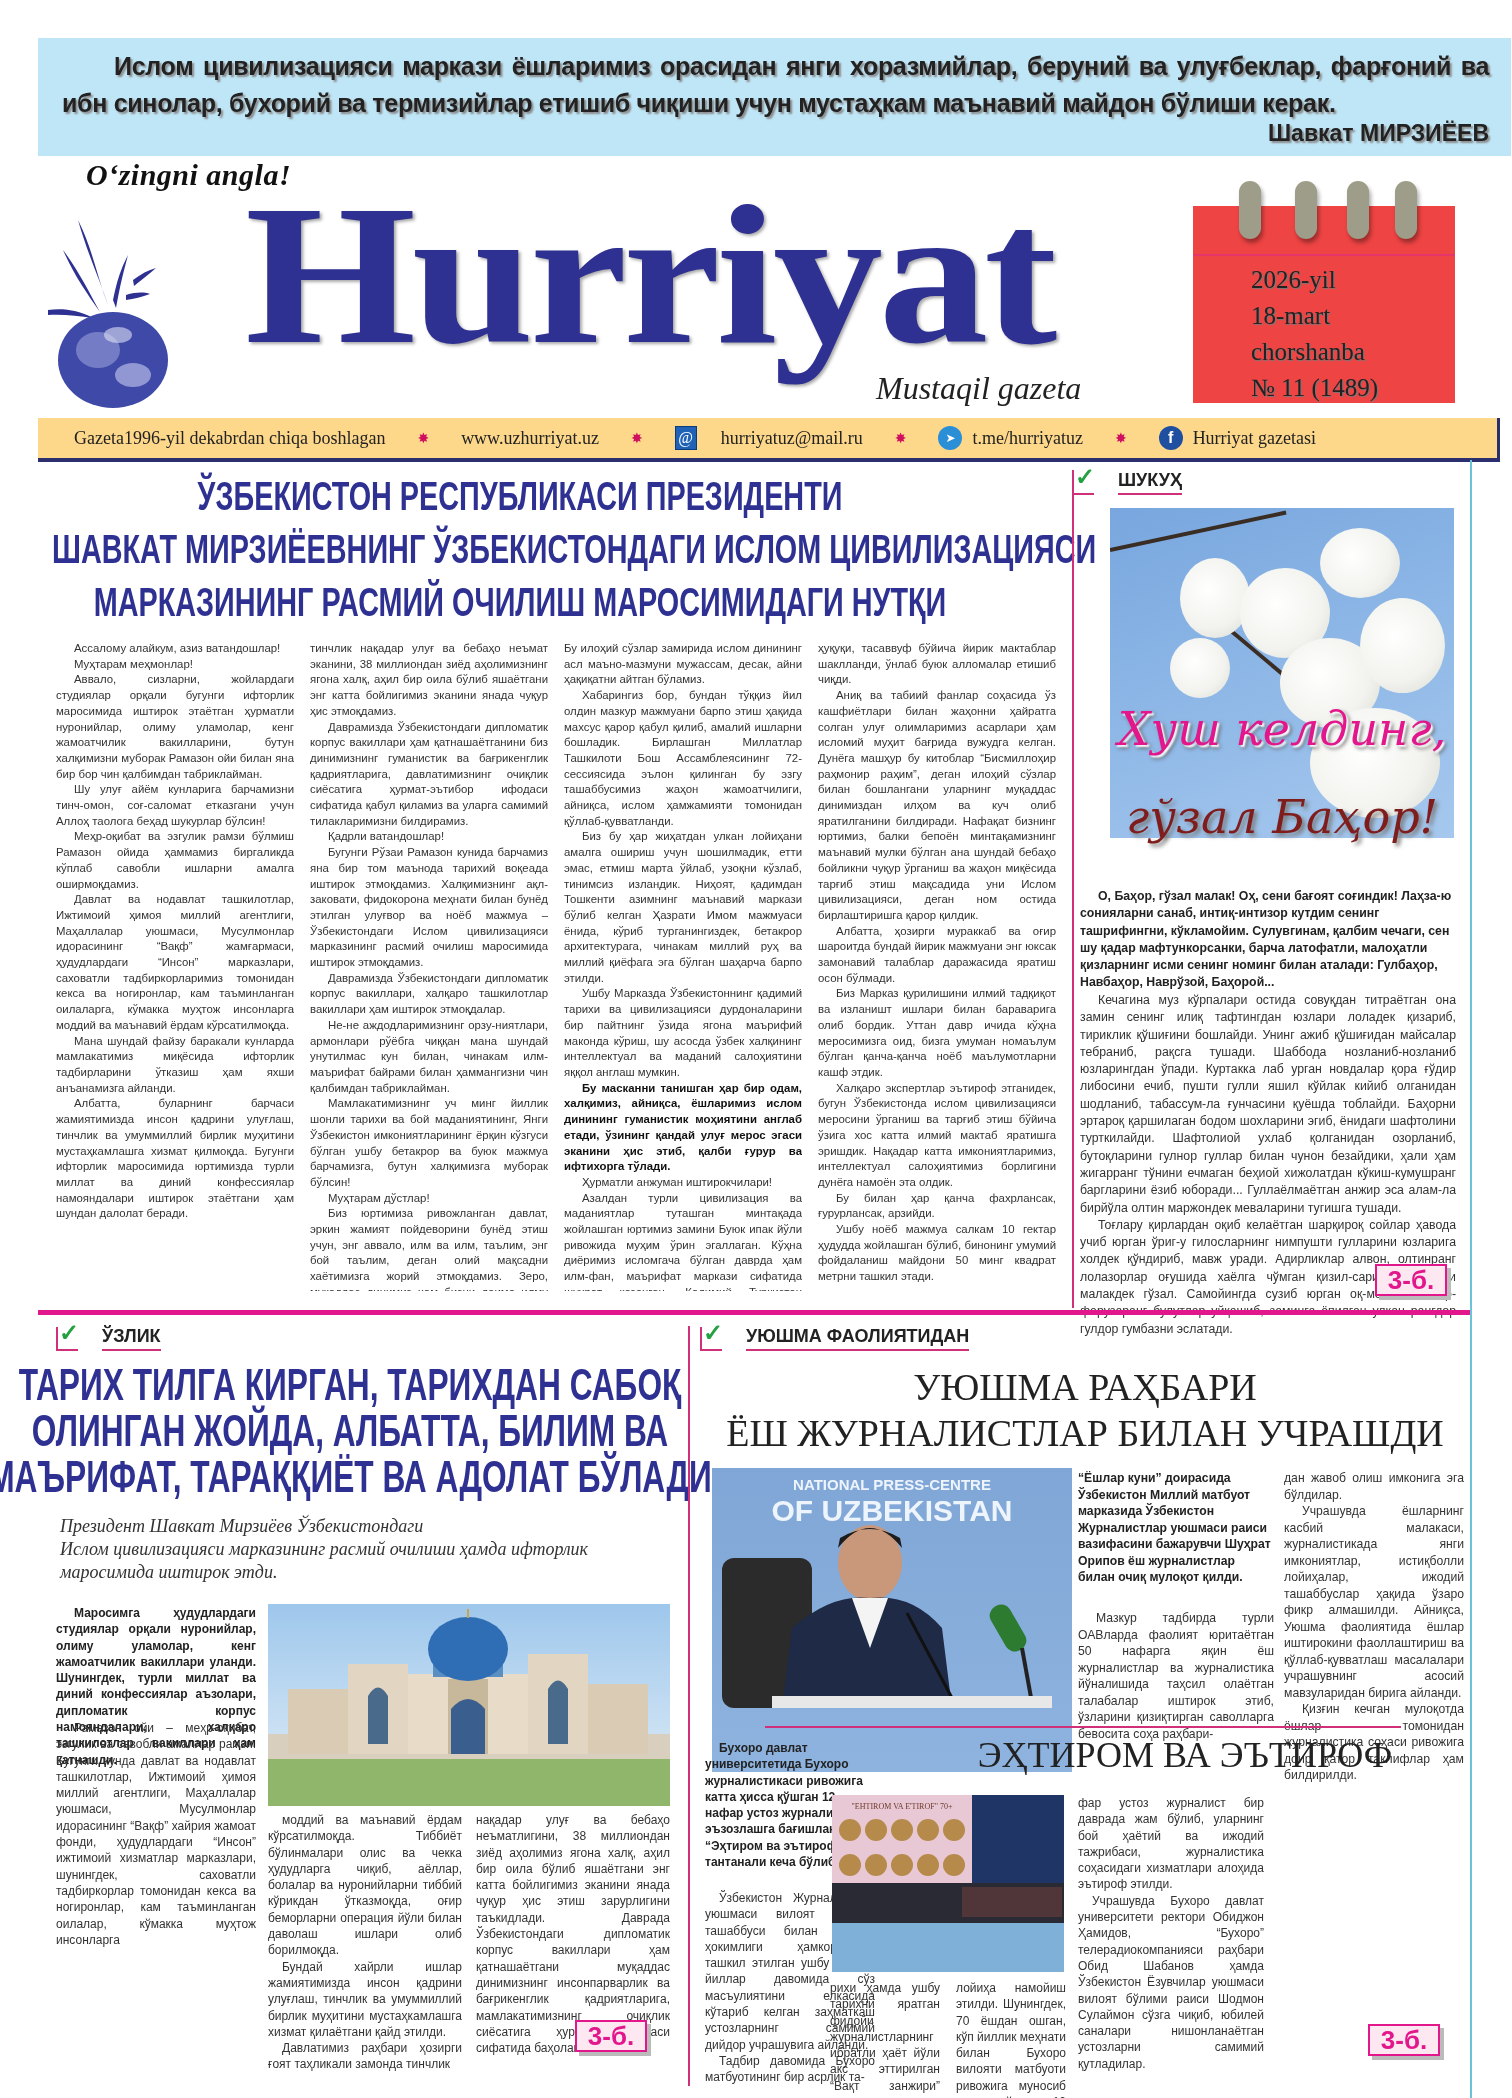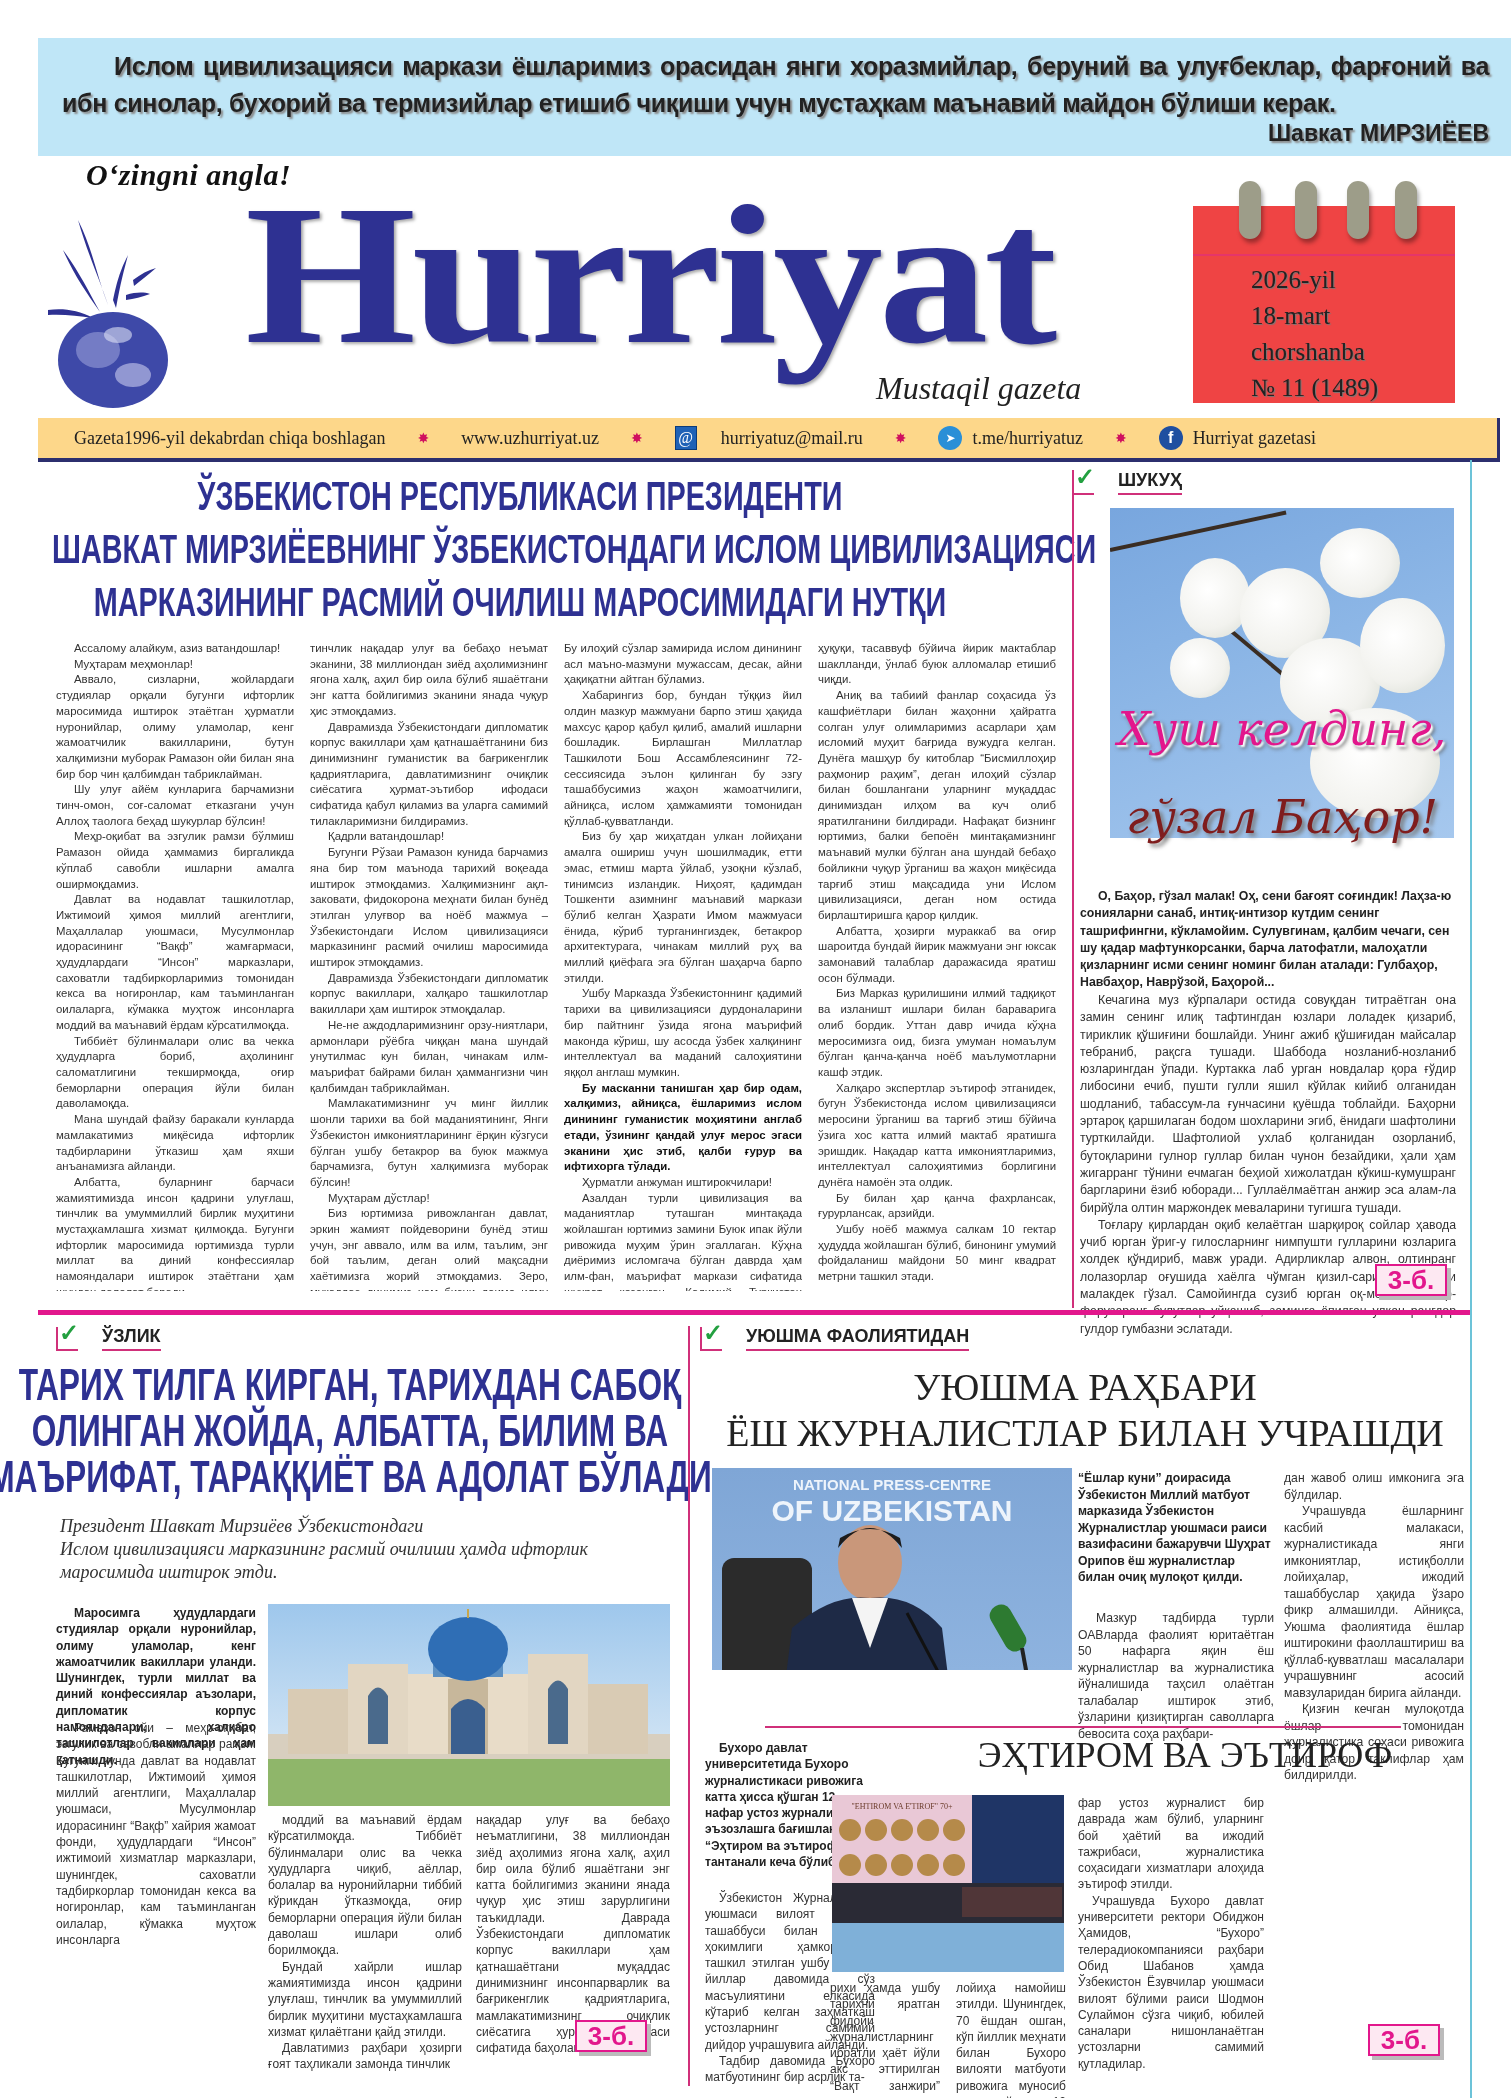--- a/index.html
+++ b/index.html
@@ -61,21 +61,21 @@
 #bl-c1 p{text-indent:18px}
 #mosque{left:268px;top:1604px;width:402px;height:202px;background:linear-gradient(#9ec7ec,#cfe3f4 70%,#d9d2c4 70%);overflow:hidden}
 #bl-c2{left:268px;top:1812px;width:194px;font-size:12px;line-height:16.3px;color:#333;text-align:justify}
 #bl-c3{left:476px;top:1812px;width:194px;font-size:12px;line-height:16.3px;color:#333;text-align:justify}
 #bl-c2 p,#bl-c3 p{text-indent:14px}
 #pr2{left:575px;top:2020px}
 #vrule-bot{left:688px;top:1326px;width:2px;height:760px;background:#d0307a}
 
 #rub3{left:700px;top:1326px}
 #h3{left:700px;top:1364px;width:770px;text-align:center;font-family:"Liberation Serif",serif;font-size:38px;line-height:46px;color:#222}
-#press-img{left:712px;top:1468px;width:360px;height:202px;background:linear-gradient(#7fa6d6,#8eb3df);overflow:hidden}
+#press-img{left:712px;top:1468px;width:360px;height:304px;background:linear-gradient(#7fa6d6,#8eb3df);overflow:hidden}
 #br-lead{left:1078px;top:1470px;width:196px;font-size:12.2px;line-height:16.5px;font-weight:bold;color:#222}
 #br-c1{left:1078px;top:1610px;width:196px;font-size:12.2px;line-height:16.5px;color:#333;text-align:justify}
 #br-c2{left:1284px;top:1470px;width:180px;font-size:12.2px;line-height:16.5px;color:#333;text-align:justify}
 #br-c1 p,#br-c2 p{text-indent:18px}
 #hline2{left:765px;top:1726px;width:636px;height:2px;background:#d0307a}
 #h4{left:900px;top:1732px;width:570px;text-align:center;font-family:"Liberation Serif",serif;font-size:36px;line-height:46px;color:#222}
 #er-lead{left:705px;top:1740px;width:170px;font-size:12px;line-height:16.3px;font-weight:bold;color:#222;text-indent:14px}
 #er-c1{left:705px;top:1890px;width:170px;font-size:12px;line-height:16.3px;color:#333;text-align:justify}
 #er-c1 p{text-indent:14px}
 #award-img{left:832px;top:1795px;width:232px;height:177px;overflow:hidden;background:#233b6e}
@@ -153,21 +153,20 @@
 </div>
 
 <div class="cols" style="left:56px;top:641px;width:1000px;height:650px">
   <div class="c" id="lc0">
       <p>Ассалому алайкум, азиз ватандошлар!</p>
       <p>Муҳтарам меҳмонлар!</p>
       <p>Аввало, сизларни, жойлардаги студиялар орқали бугунги ифторлик маросимида иштирок этаётган ҳурматли нуронийлар, олиму уламолар, кенг жамоатчилик вакилларини, бутун халқимизни муборак Рамазон ойи билан яна бир бор чин қалбимдан табриклайман.</p>
       <p>Шу улуғ айём кунларига барчамизни тинч-омон, соғ-саломат етказгани учун Аллоҳ таологa беҳад шукурлар бўлсин!</p>
       <p>Меҳр-оқибат ва эзгулик рамзи бўлмиш Рамазон ойида ҳаммамиз биргаликда кўплаб савобли ишларни амалга оширмоқдамиз.</p>
       <p>Давлат ва нодавлат ташкилотлар, Ижтимоий ҳимоя миллий агентлиги, Маҳаллалар уюшмаси, Мусулмонлар идорасининг “Вақф” жамғармаси, ҳудудлардаги “Инсон” марказлари, саховатли тадбиркорларимиз томонидан кекса ва ногиронлар, кам таъминланган оилаларга, кўмакка муҳтож инсонларга моддий ва маънавий ёрдам кўрсатилмоқда.</p>
-      <p>Тиббиёт бўлинмалари олис ва чекка ҳудудларга бориб, аҳолининг саломатлигини текширмоқда, оғир беморларни операция йўли билан даволамоқда.</p>
       <p>Мана шундай файзу баракали кунларда мамлакатимиз миқёсида ифторлик тадбирларини ўтказиш ҳам яхши анъанамизга айланди.</p>
       <p>Албатта, буларнинг барчаси жамиятимизда инсон қадрини улуғлаш, тинчлик ва умуммиллий бирлик муҳитини мустаҳкамлашга хизмат қилмоқда. Бугунги ифторлик маросимида юртимизда турли миллат ва диний конфессиялар намояндалари иштирок этаётгани ҳам шундан далолат беради.</p>
     </div>
   <div class="c" id="lc1">
       <p style="text-indent: 0px;">тинчлик нақадар улуғ ва бебаҳо неъмат эканини, 38 миллиондан зиёд аҳолимизнинг ягона халқ, аҳил бир оила бўлиб яшаётгани энг катта бойлигимиз эканини янада чуқур ҳис этмоқдамиз.</p>
       <p>Даврамизда Ўзбекистондаги дипломатик корпус вакиллари ҳам қатнашаётганини биз динимизнинг гуманистик ва бағрикенглик қадриятларига, давлатимизнинг очиқлик сиёсатига ҳурмат-эътибор ифодаси сифатида қабул қиламиз ва уларга самимий тилакларимизни билдирамиз.</p>
       <p>Қадрли ватандошлар!</p>
       <p>Бугунги Рўзаи Рамазон кунида барчамиз яна бир том маънода тарихий воқеада иштирок этмоқдамиз. Халқимизнинг ақл-заковати, фидокорона меҳнати билан бунёд этилган улуғвор ва ноёб мажмуа – Ўзбекистондаги Ислом цивилизацияси марказининг расмий очилиш маросимида иштирок этмоқдамиз.</p>
       <p>Даврамизда Ўзбекистондаги дипломатик корпус вакиллари, халқаро ташкилотлар вакиллари ҳам иштирок этмоқдалар.</p>
       <p>Не-не аждодларимизнинг орзу-ниятлари, армонлари рўёбга чиққан мана шундай унутилмас кун билан, чинакам илм-маърифат байрами билан ҳаммангизни чин қалбимдан табриклайман.</p>

